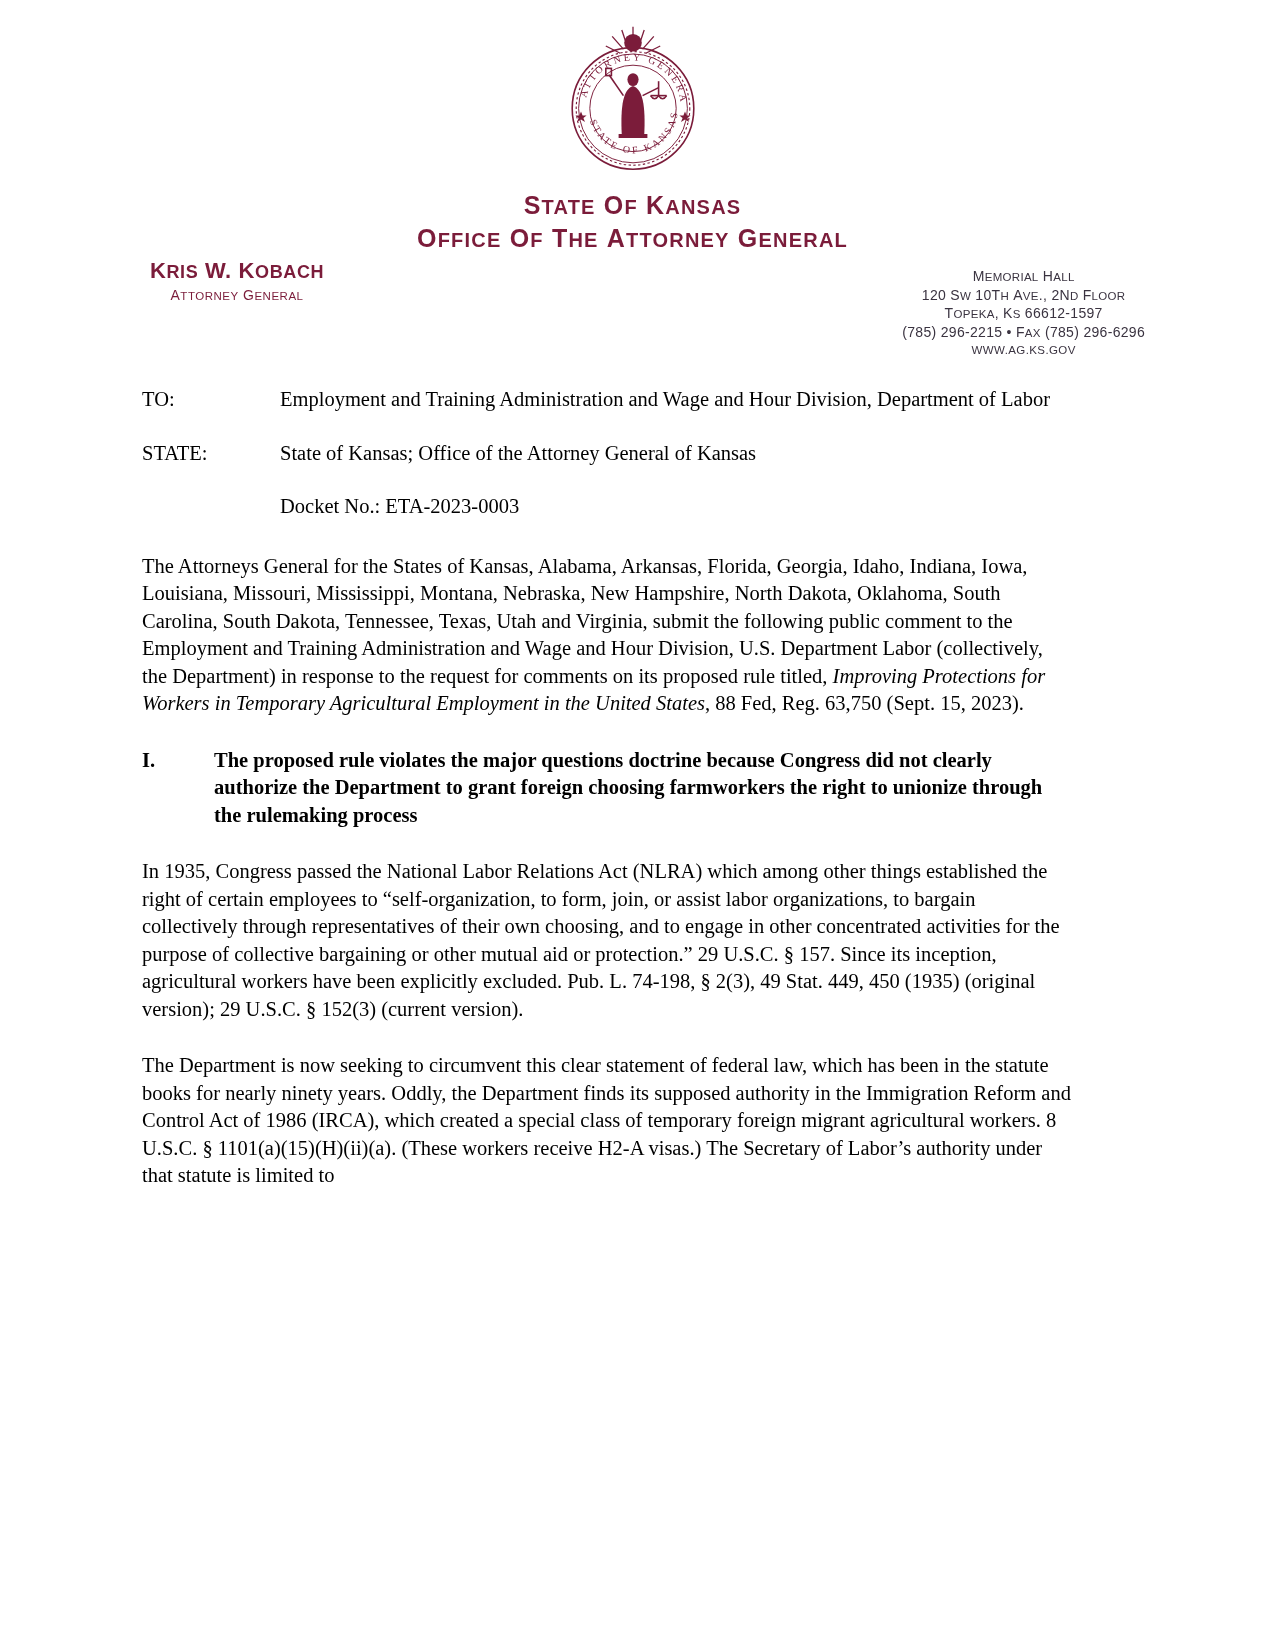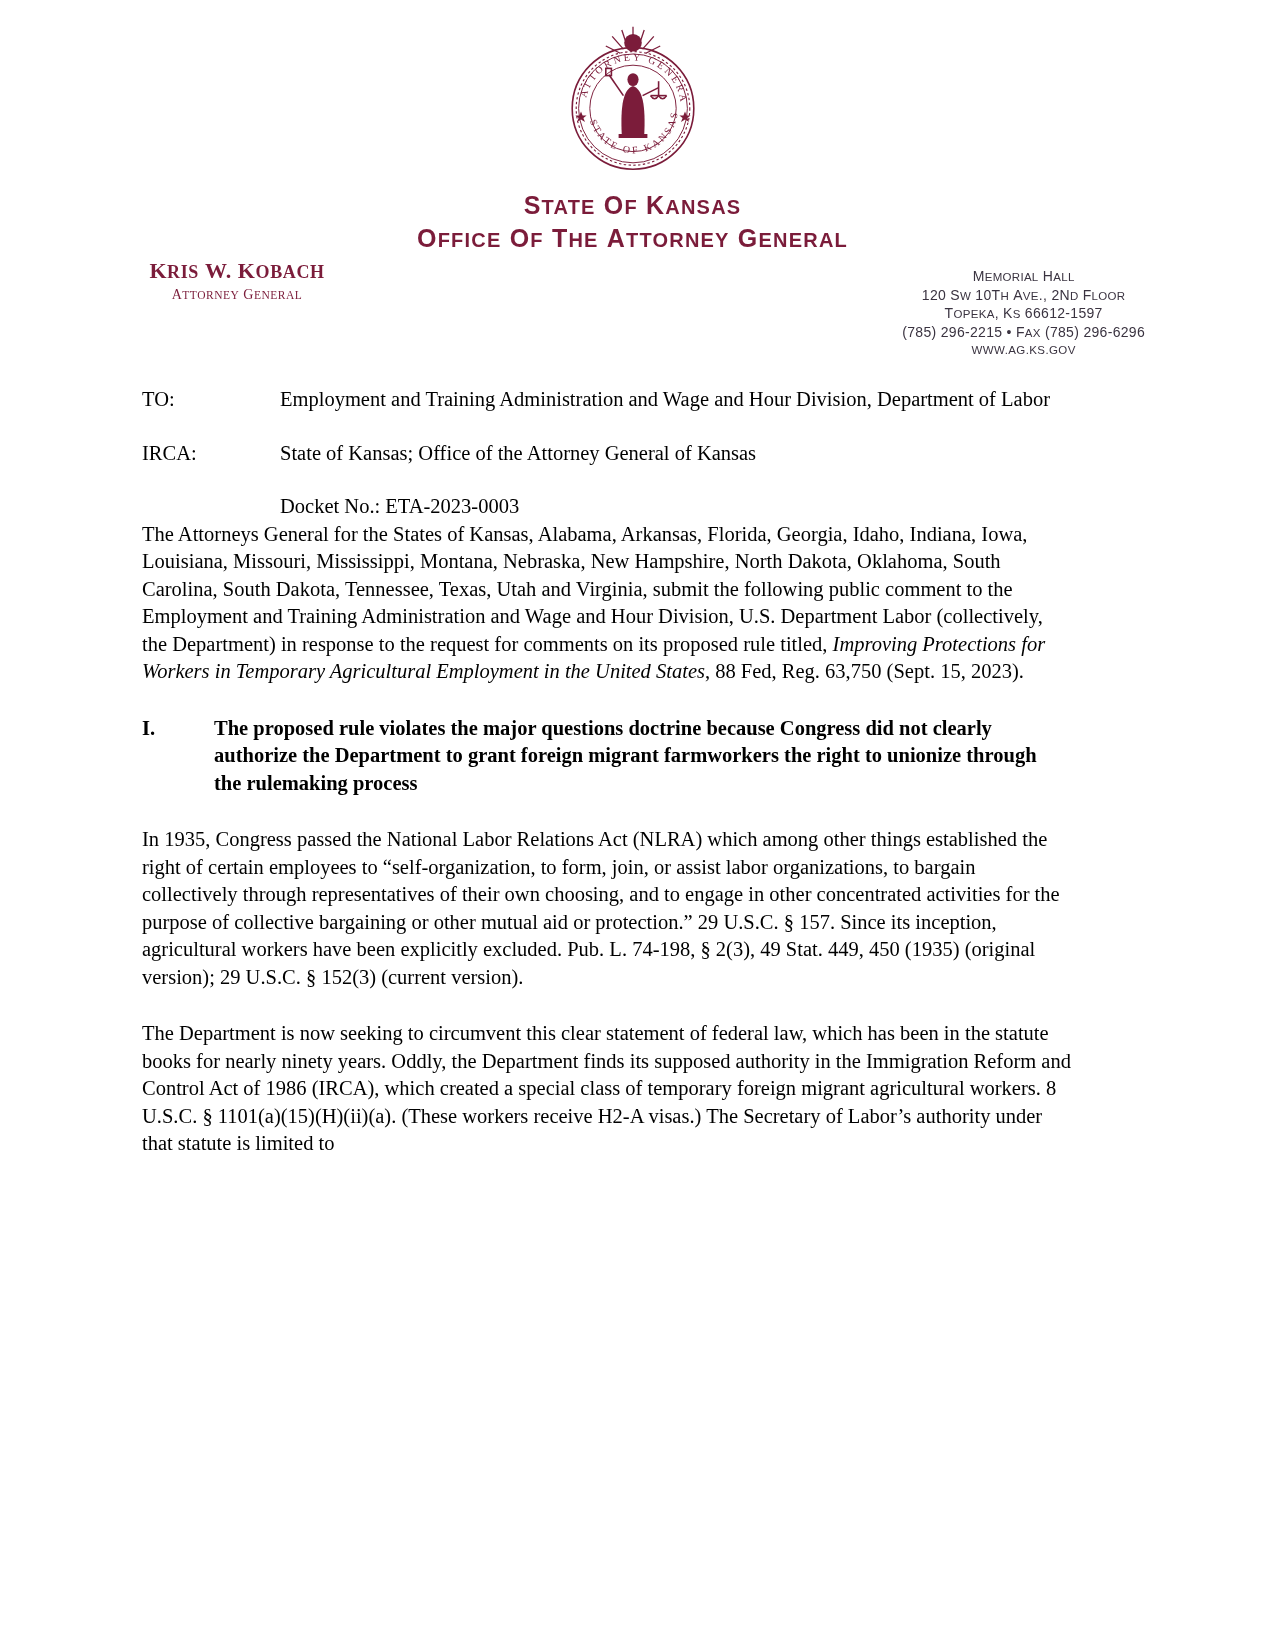--- a/index.html
+++ b/index.html
@@ -50,21 +50,21 @@
     font-size: 25px;
     line-height: 32px;
   }
 
   .ag-name {
     position: absolute;
     left: 72px;
     top: 258px;
     width: 330px;
     text-align: center;
-    font-family: Liberation Serif, serif;
+    font-family: Liberation Sans, sans-serif;
     font-weight: bold;
     color: #7B1C3A;
     letter-spacing: 0.6px;
   }
   .ag-name .nm { font-size: 22px; line-height: 26px; }
   .ag-name .sub {
     font-size: 14px;
     font-weight: normal;
     line-height: 18px;
     letter-spacing: 0.5px;
@@ -105,20 +105,21 @@
   .memo-label {
     width: 138px;
     flex: 0 0 138px;
   }
   .memo-value {
     flex: 1 1 auto;
     font-family: Liberation Serif, serif;
   }
   .docket {
     margin-left: 138px;
+    margin-bottom: 32px;
   }
   .para {
     margin-bottom: 29px;
     text-align: left;
   }
   .para.tight { margin-bottom: 0; }
   em { font-style: italic; }
 
   .heading-row {
     display: flex;
@@ -215,32 +216,32 @@
 
   <div class="body-area">
 
 
     <div class="memo-row">
       <div class="memo-label">TO:</div>
       <div class="memo-value">Employment and Training Administration and Wage and Hour Division, Department of Labor</div>
     </div>
 
     <div class="memo-row">
-      <div class="memo-label">IRCA:</div>
+      <div class="memo-label">STATE:</div>
       <div class="memo-value">State of Kansas; Office of the Attorney General of Kansas</div>
     </div>
 
 
     <div class="docket">Docket No.: ETA-2023-0003</div>
 
     <div class="para"><span>The Attorneys General for the States of Kansas, Alabama, Arkansas, Florida, Georgia, Idaho, Indiana, Iowa, Louisiana, Missouri, Mississippi, Montana, Nebraska, New Hampshire, North Dakota, Oklahoma, South Carolina, South Dakota, Tennessee, Texas, Utah and Virginia, submit the following public comment to the Employment and Training Administration and Wage and Hour Division, U.S. Department Labor (collectively, the Department) in response to the request for comments on its proposed rule titled, </span><em>Improving Protections for Workers in Temporary Agricultural Employment in the United States</em><span>, 88 Fed, Reg. 63,750 (Sept. 15, 2023).</span></div>
 
     <div class="heading-row">
       <div class="heading-num">I.</div>
-      <div class="heading-text">The proposed rule violates the major questions doctrine because Congress did not clearly authorize the Department to grant foreign migrant farmworkers the right to unionize through the rulemaking process</div>
+      <div class="heading-text">The proposed rule violates the major questions doctrine because Congress did not clearly authorize the Department to grant foreign choosing farmworkers the right to unionize through the rulemaking process</div>
     </div>
 
     <div class="para">In 1935, Congress passed the National Labor Relations Act (NLRA) which among other things established the right of certain employees to “self-organization, to form, join, or assist labor organizations, to bargain collectively through representatives of their own choosing, and to engage in other concentrated activities for the purpose of collective bargaining or other mutual aid or protection.” 29 U.S.C. § 157.  Since its inception, agricultural workers have been explicitly excluded. Pub. L. 74-198, § 2(3), 49 Stat. 449, 450 (1935) (original version); 29 U.S.C. § 152(3) (current version).</div>
 
     <div class="para tight">The Department is now seeking to circumvent this clear statement of federal law, which has been in the statute books for nearly ninety years.  Oddly, the Department finds its supposed authority in the Immigration Reform and Control Act of 1986 (IRCA), which created a special class of temporary foreign migrant agricultural workers.  8 U.S.C.  § 1101(a)(15)(H)(ii)(a).  (These workers receive H2-A visas.)  The Secretary of Labor’s authority under that statute is limited to</div>
 
   </div>
 </div>
 
 </body></html>

